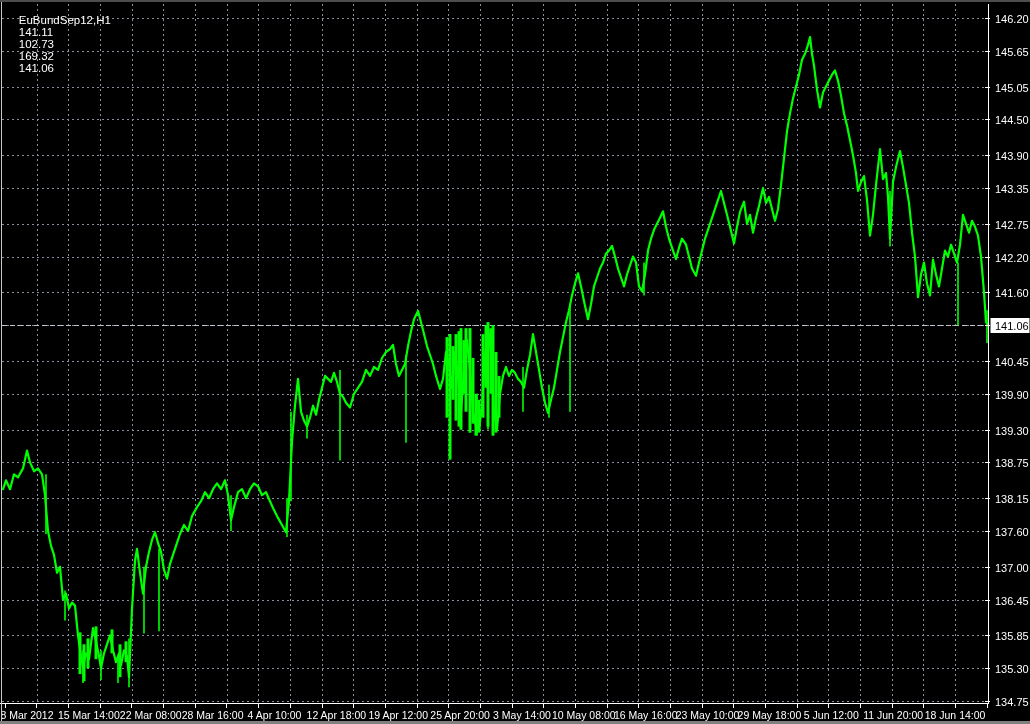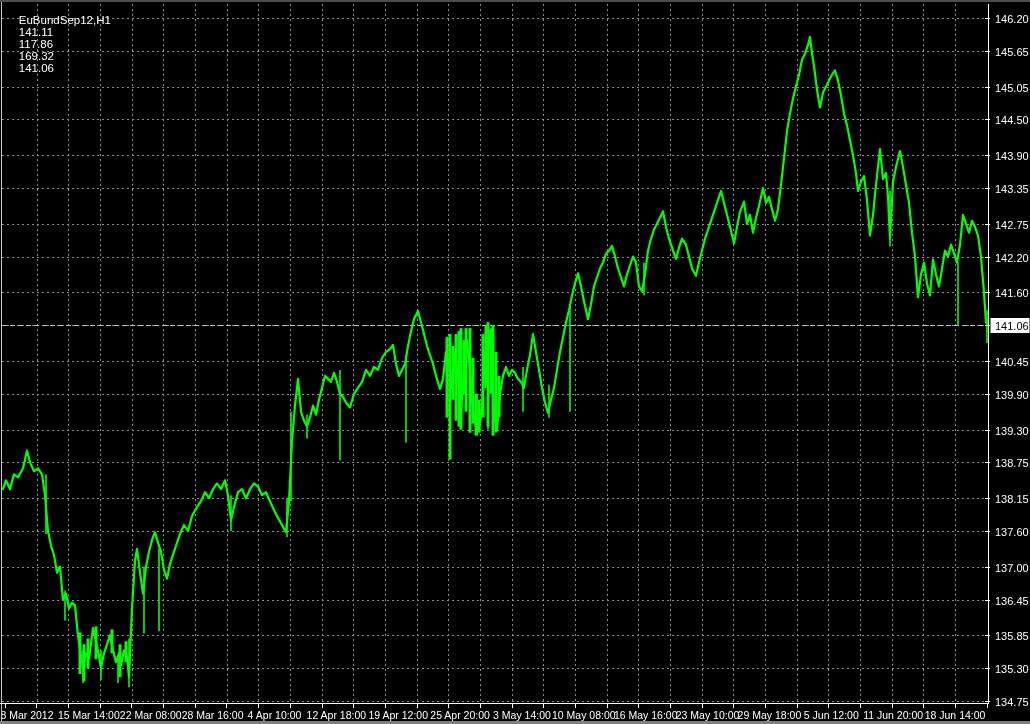--- a/index.html
+++ b/index.html
@@ -230,17 +230,17 @@
       </g>
     </svg>
 
   <div class="frame-top"></div>
   <div class="frame-left"></div>
   <div class="frame-bottom"></div>
 
   <div class="title">
     <span class="sym">EuBundSep12,H1</span>
     <span class="q">141.11</span>
-    <span class="q">117.86</span>
+    <span class="q">102.73</span>
     <span class="q">169.32</span>
     <span class="q">141.06</span>
   </div>
 </div>
 
 </body></html>

